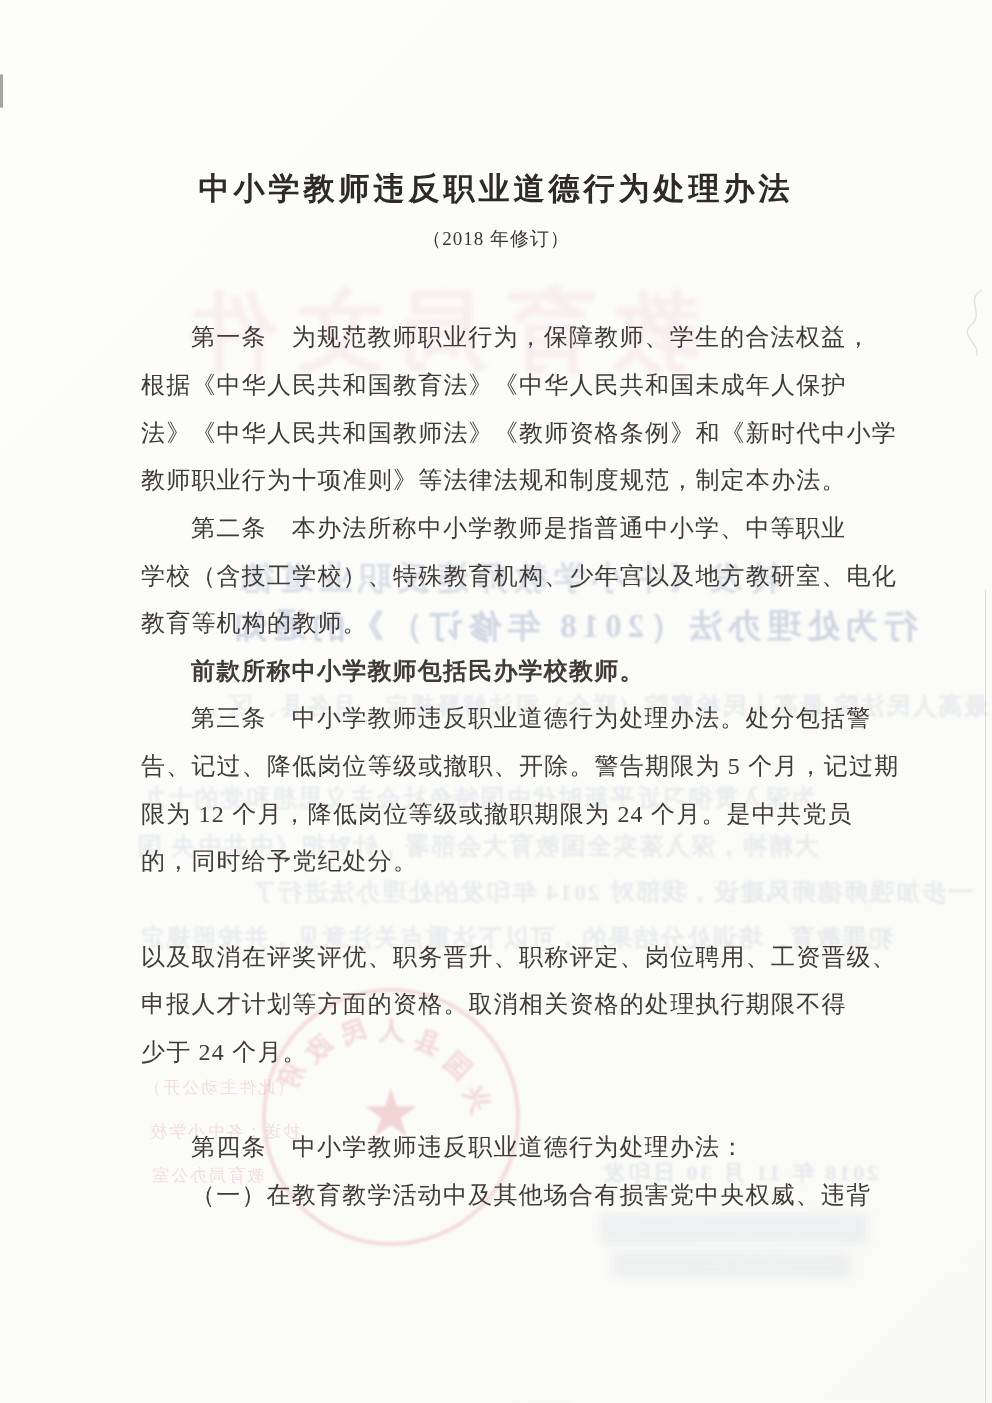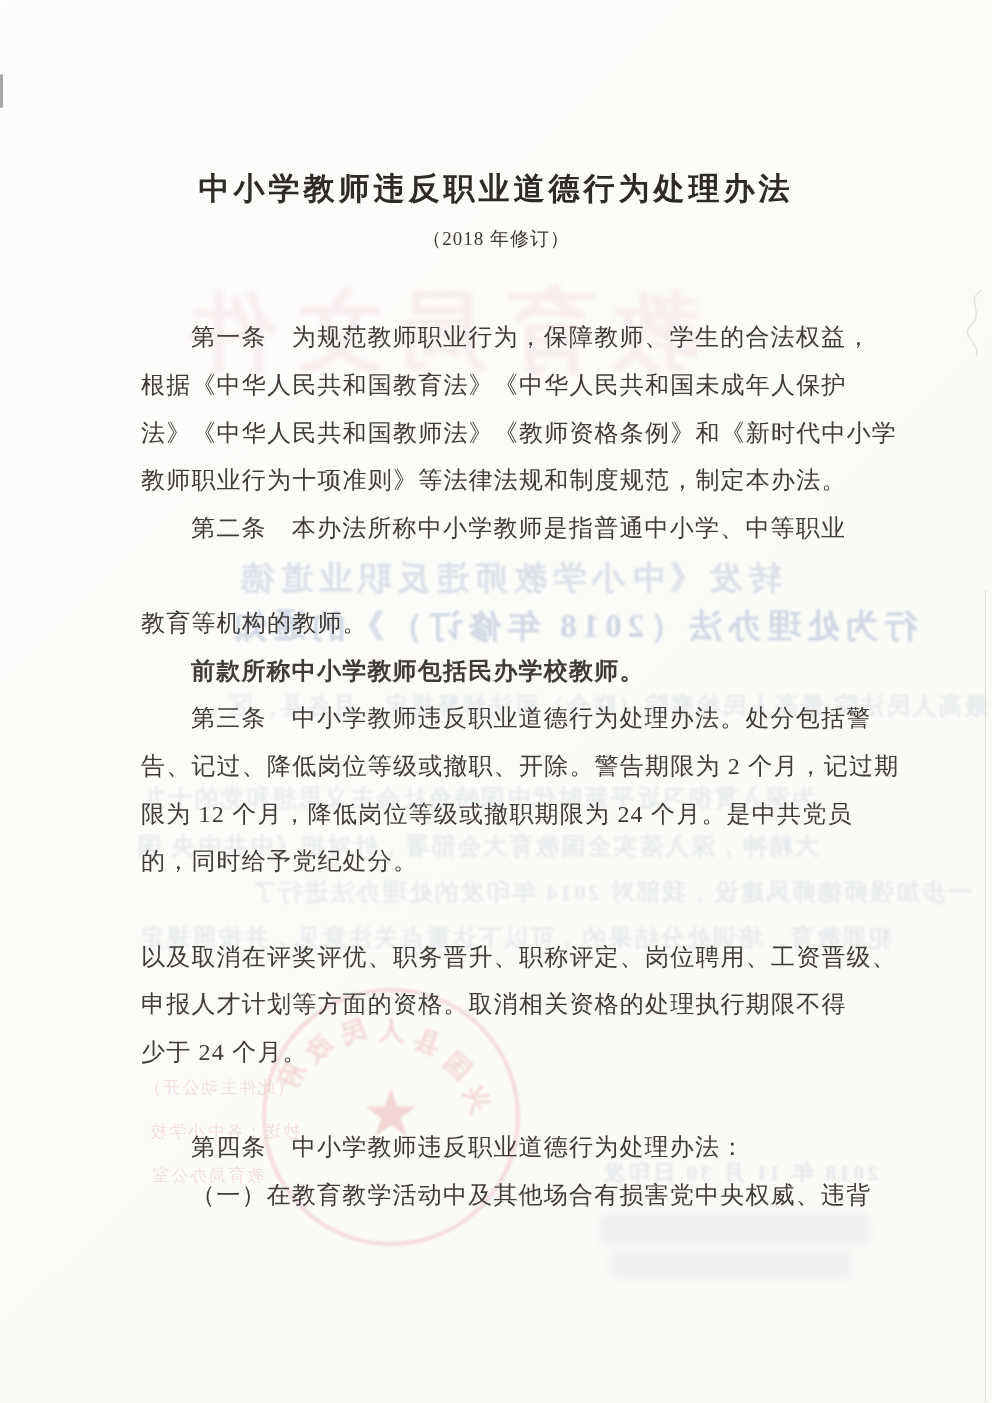--- a/index.html
+++ b/index.html
@@ -189,24 +189,25 @@
   <div class="bleed bleed-smudge" style="top:1252px; left:612px; width:238px; height:26px;"></div>
 
   <h1 class="doc-title">中小学教师违反职业道德行为处理办法</h1>
   <div class="doc-subtitle">（2018 年修订）</div>
 
   <div class="line indent" style="top:313px;">第一条　为规范教师职业行为，保障教师、学生的合法权益，</div>
   <div class="line" style="top:361px;">根据《中华人民共和国教育法》《中华人民共和国未成年人保护</div>
   <div class="line" style="top:409px;">法》《中华人民共和国教师法》《教师资格条例》和《新时代中小学</div>
   <div class="line" style="top:456px;">教师职业行为十项准则》等法律法规和制度规范，制定本办法。</div>
   <div class="line indent" style="top:504px;">第二条　本办法所称中小学教师是指普通中小学、中等职业</div>
+  <div class="line" style="top:552px;">学校（含技工学校）、特殊教育机构、少年宫以及地方教研室、电化</div>
   <div class="line" style="top:599px;">教育等机构的教师。</div>
   <div class="line indent" style="top:647px;font-weight:bold;">前款所称中小学教师包括民办学校教师。</div>
   <div class="line indent" style="top:694px;">第三条　中小学教师违反职业道德行为处理办法。处分包括警</div>
-  <div class="line" style="top:742px;">告、记过、降低岗位等级或撤职、开除。警告期限为 2 个月，记过期</div>
+  <div class="line" style="top:742px;">告、记过、降低岗位等级或撤职、开除。警告期限为 5 个月，记过期</div>
   <div class="line" style="top:790px;">限为 12 个月，降低岗位等级或撤职期限为 24 个月。是中共党员</div>
   <div class="line" style="top:837px;">的，同时给予党纪处分。</div>
   <div class="line" style="top:933px;">以及取消在评奖评优、职务晋升、职称评定、岗位聘用、工资晋级、</div>
   <div class="line" style="top:980px;">申报人才计划等方面的资格。取消相关资格的处理执行期限不得</div>
   <div class="line" style="top:1028px;">少于 24 个月。</div>
   <div class="line indent" style="top:1123px;">第四条　中小学教师违反职业道德行为处理办法：</div>
   <div class="line indent" style="top:1171px;">（一）在教育教学活动中及其他场合有损害党中央权威、违背</div>
 
   <div class="edge-right-line"></div>
   <div class="edge-left-sliver"></div>

